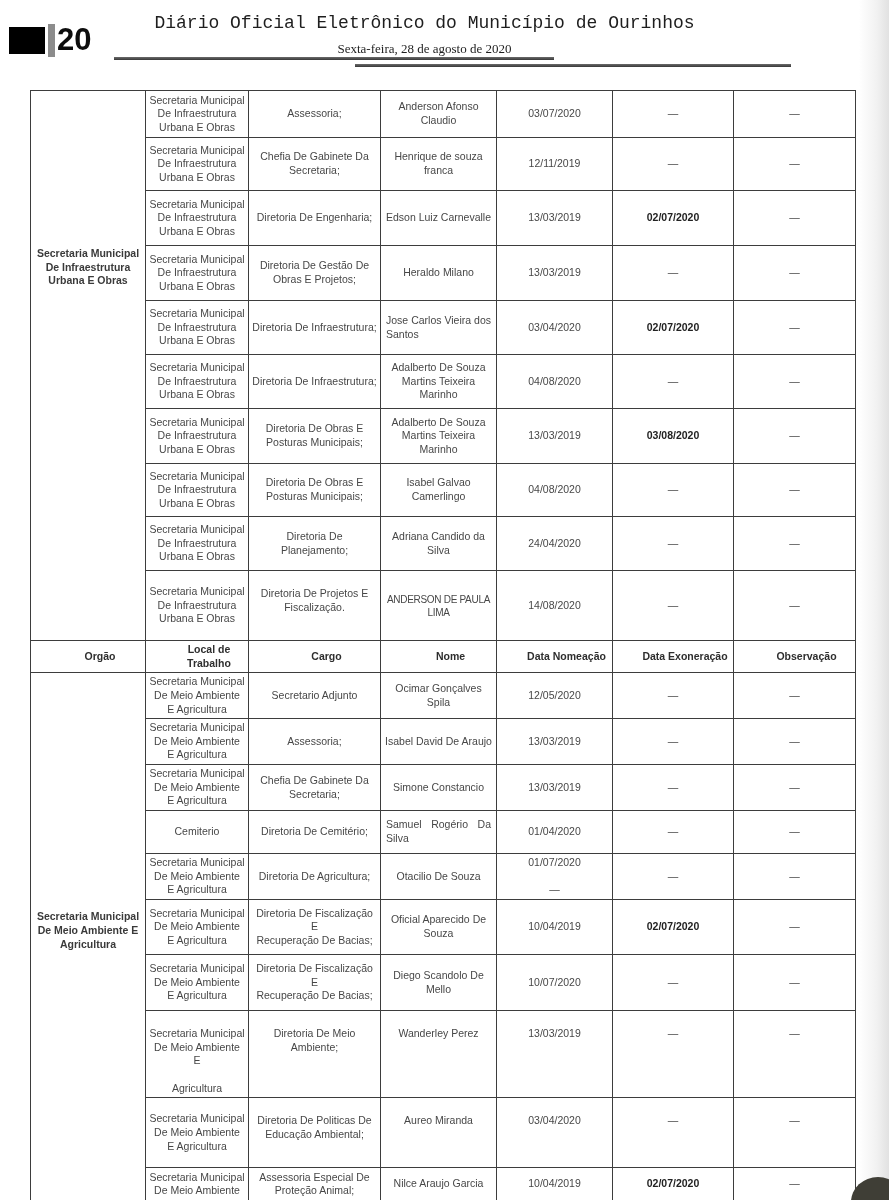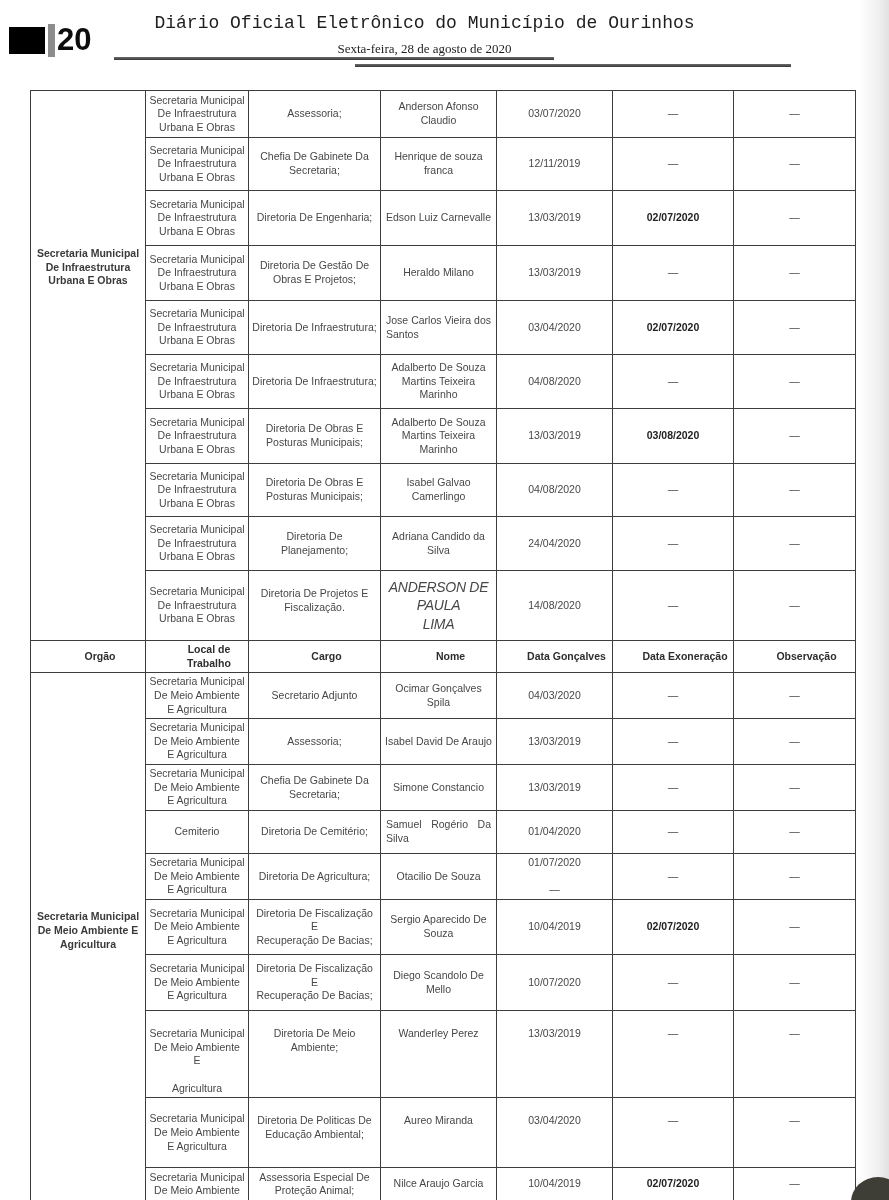--- a/index.html
+++ b/index.html
@@ -45,21 +45,21 @@
   }
   th{font-weight:bold;color:#2e2e2e;font-size:10.5px;padding-left:27px;}
   .col-1{width:115px;}.col-2{width:103px;}.col-3{width:132px;}
   .col-4{width:116px;}.col-5{width:116px;}.col-6{width:121px;}.col-7{width:122px;}
   .orgao{font-weight:bold;color:#3a3a3a;}
   .orgao-s1{padding-bottom:198px;}
   .orgao-s2{padding-bottom:14px;}
   .bold-date{font-weight:bold;color:#222;}
   .jall{text-align:justify;text-align-last:justify;padding:2px 5px;}
   .vtop{vertical-align:top;padding-top:16px;}
-  .fit{font-size:14px;letter-spacing:-0.3px;font-style:italic;}
+  .fit{font-size:10px;letter-spacing:-0.3px;}
 </style>
 </head>
 <body>
 
 <div class="pagenum-block">
   <span class="sq"></span>
   <span class="bar"></span>
   <span class="num">20</span>
 </div>
 <div class="title">Diário Oficial Eletrônico do Município de Ourinhos</div>
@@ -194,34 +194,34 @@
 LIMA</td>
         <td>14/08/2020</td>
         <td>—</td>
         <td>—</td>
       </tr>
       <tr style="height: 28px;">
         <th>Orgão</th>
         <th>Local de Trabalho</th>
         <th>Cargo</th>
         <th>Nome</th>
-        <th>Data Gonçalves</th>
+        <th>Data Nomeação</th>
         <th>Data Exoneração</th>
         <th>Observação</th>
       </tr>
       <tr style="height: 44px;">
         <td class="orgao orgao-s2" rowspan="10">Secretaria Municipal
 De Meio Ambiente E
 Agricultura</td>
         <td>Secretaria Municipal
 De Meio Ambiente
 E Agricultura</td>
         <td>Secretario Adjunto</td>
         <td>Ocimar Gonçalves Spila</td>
-        <td>04/03/2020</td>
+        <td>12/05/2020</td>
         <td>—</td>
         <td>—</td>
       </tr>
       <tr style="height: 43px;">
         <td>Secretaria Municipal
 De Meio Ambiente
 E Agricultura</td>
         <td>Assessoria;</td>
         <td>Isabel David De Araujo</td>
         <td>13/03/2019</td>
@@ -259,21 +259,21 @@
 —</td>
         <td>—</td>
         <td>—</td>
       </tr>
       <tr style="height: 55px;">
         <td>Secretaria Municipal
 De Meio Ambiente
 E Agricultura</td>
         <td>Diretoria De Fiscalização E
 Recuperação De Bacias;</td>
-        <td>Sergio Aparecido De
+        <td>Oficial Aparecido De
 Souza</td>
         <td>10/04/2019</td>
         <td class="bold-date">02/07/2020</td>
         <td>—</td>
       </tr>
       <tr style="height: 56px;">
         <td>Secretaria Municipal
 De Meio Ambiente
 E Agricultura</td>
         <td>Diretoria De Fiscalização E

